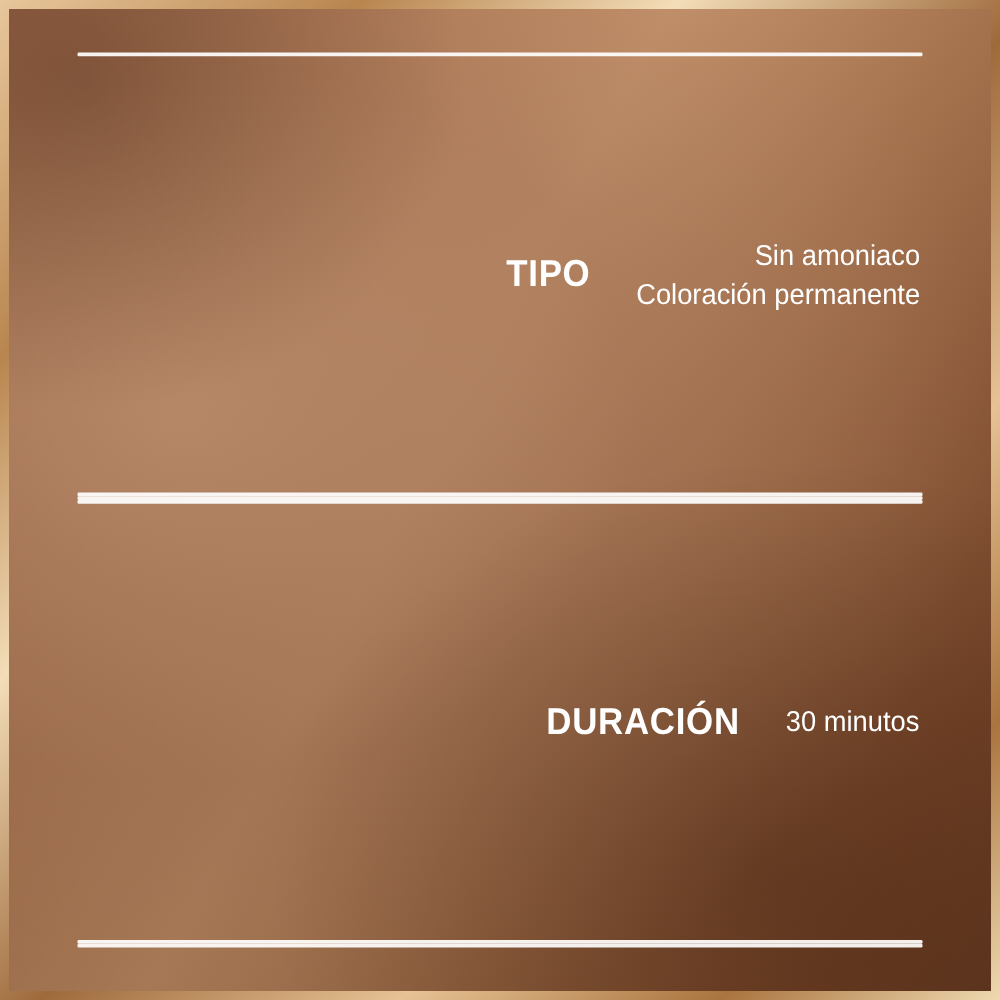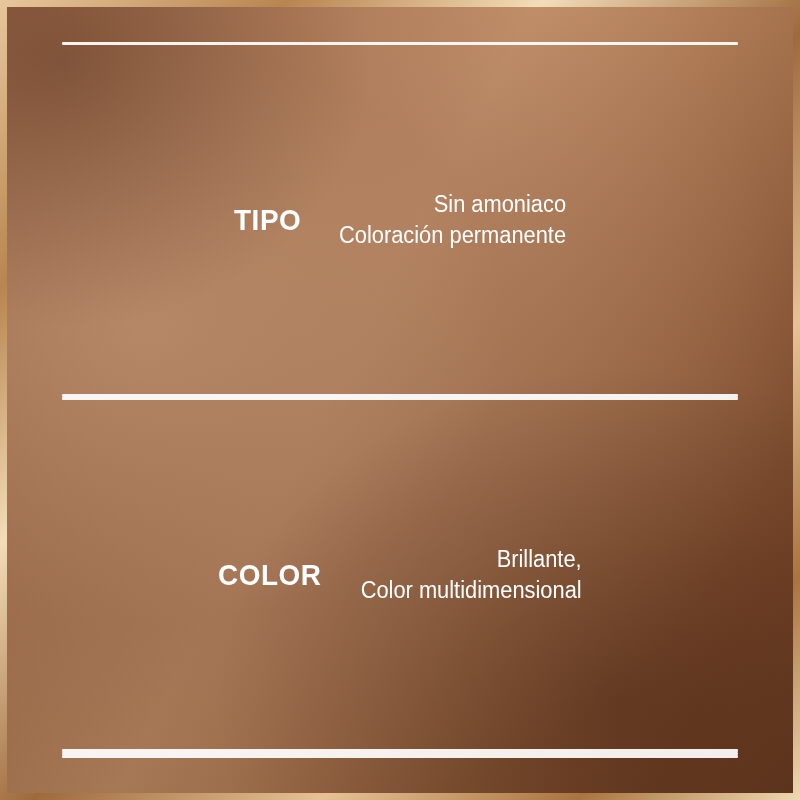--- a/index.html
+++ b/index.html
@@ -64,21 +64,21 @@
     height: 3px;
     background: rgba(255,255,255,0.92);
     flex: 0 0 auto;
     border-radius: 1px;
   }
 
   .row {
     flex: 1 1 0;
     display: flex;
     align-items: center;
-    justify-content: center;
+    justify-content: flex-end;
     gap: 20px;
     padding: 0 2px;
   }
 
   .label {
     color: #ffffff;
     font-weight: 700;
     font-size: 30px;
     letter-spacing: 0.6px;
     text-transform: uppercase;
@@ -117,30 +117,29 @@
         <span class="vline">Sin amoniaco</span>
         <span class="vline">Coloración permanente</span>
       </div>
     </div>
 
     <div class="rule"></div>
 
 
     <div class="rule"></div>
 
-    <div class="row">
-      <div class="label">COLOR</div>
-      <div class="value">
-        <span class="vline">Brillante,</span>
-        <span class="vline">Color multidimensional</span>
-      </div>
-    </div>
 
     <div class="rule"></div>
 
+    <div class="row">
+      <div class="label">DURACIÓN</div>
+      <div class="value">
+        <span class="vline">30 minutos</span>
+      </div>
+    </div>
 
     <div class="rule"></div>
 
 
     <div class="rule"></div>
 
 
   </div>
 </div>
 

